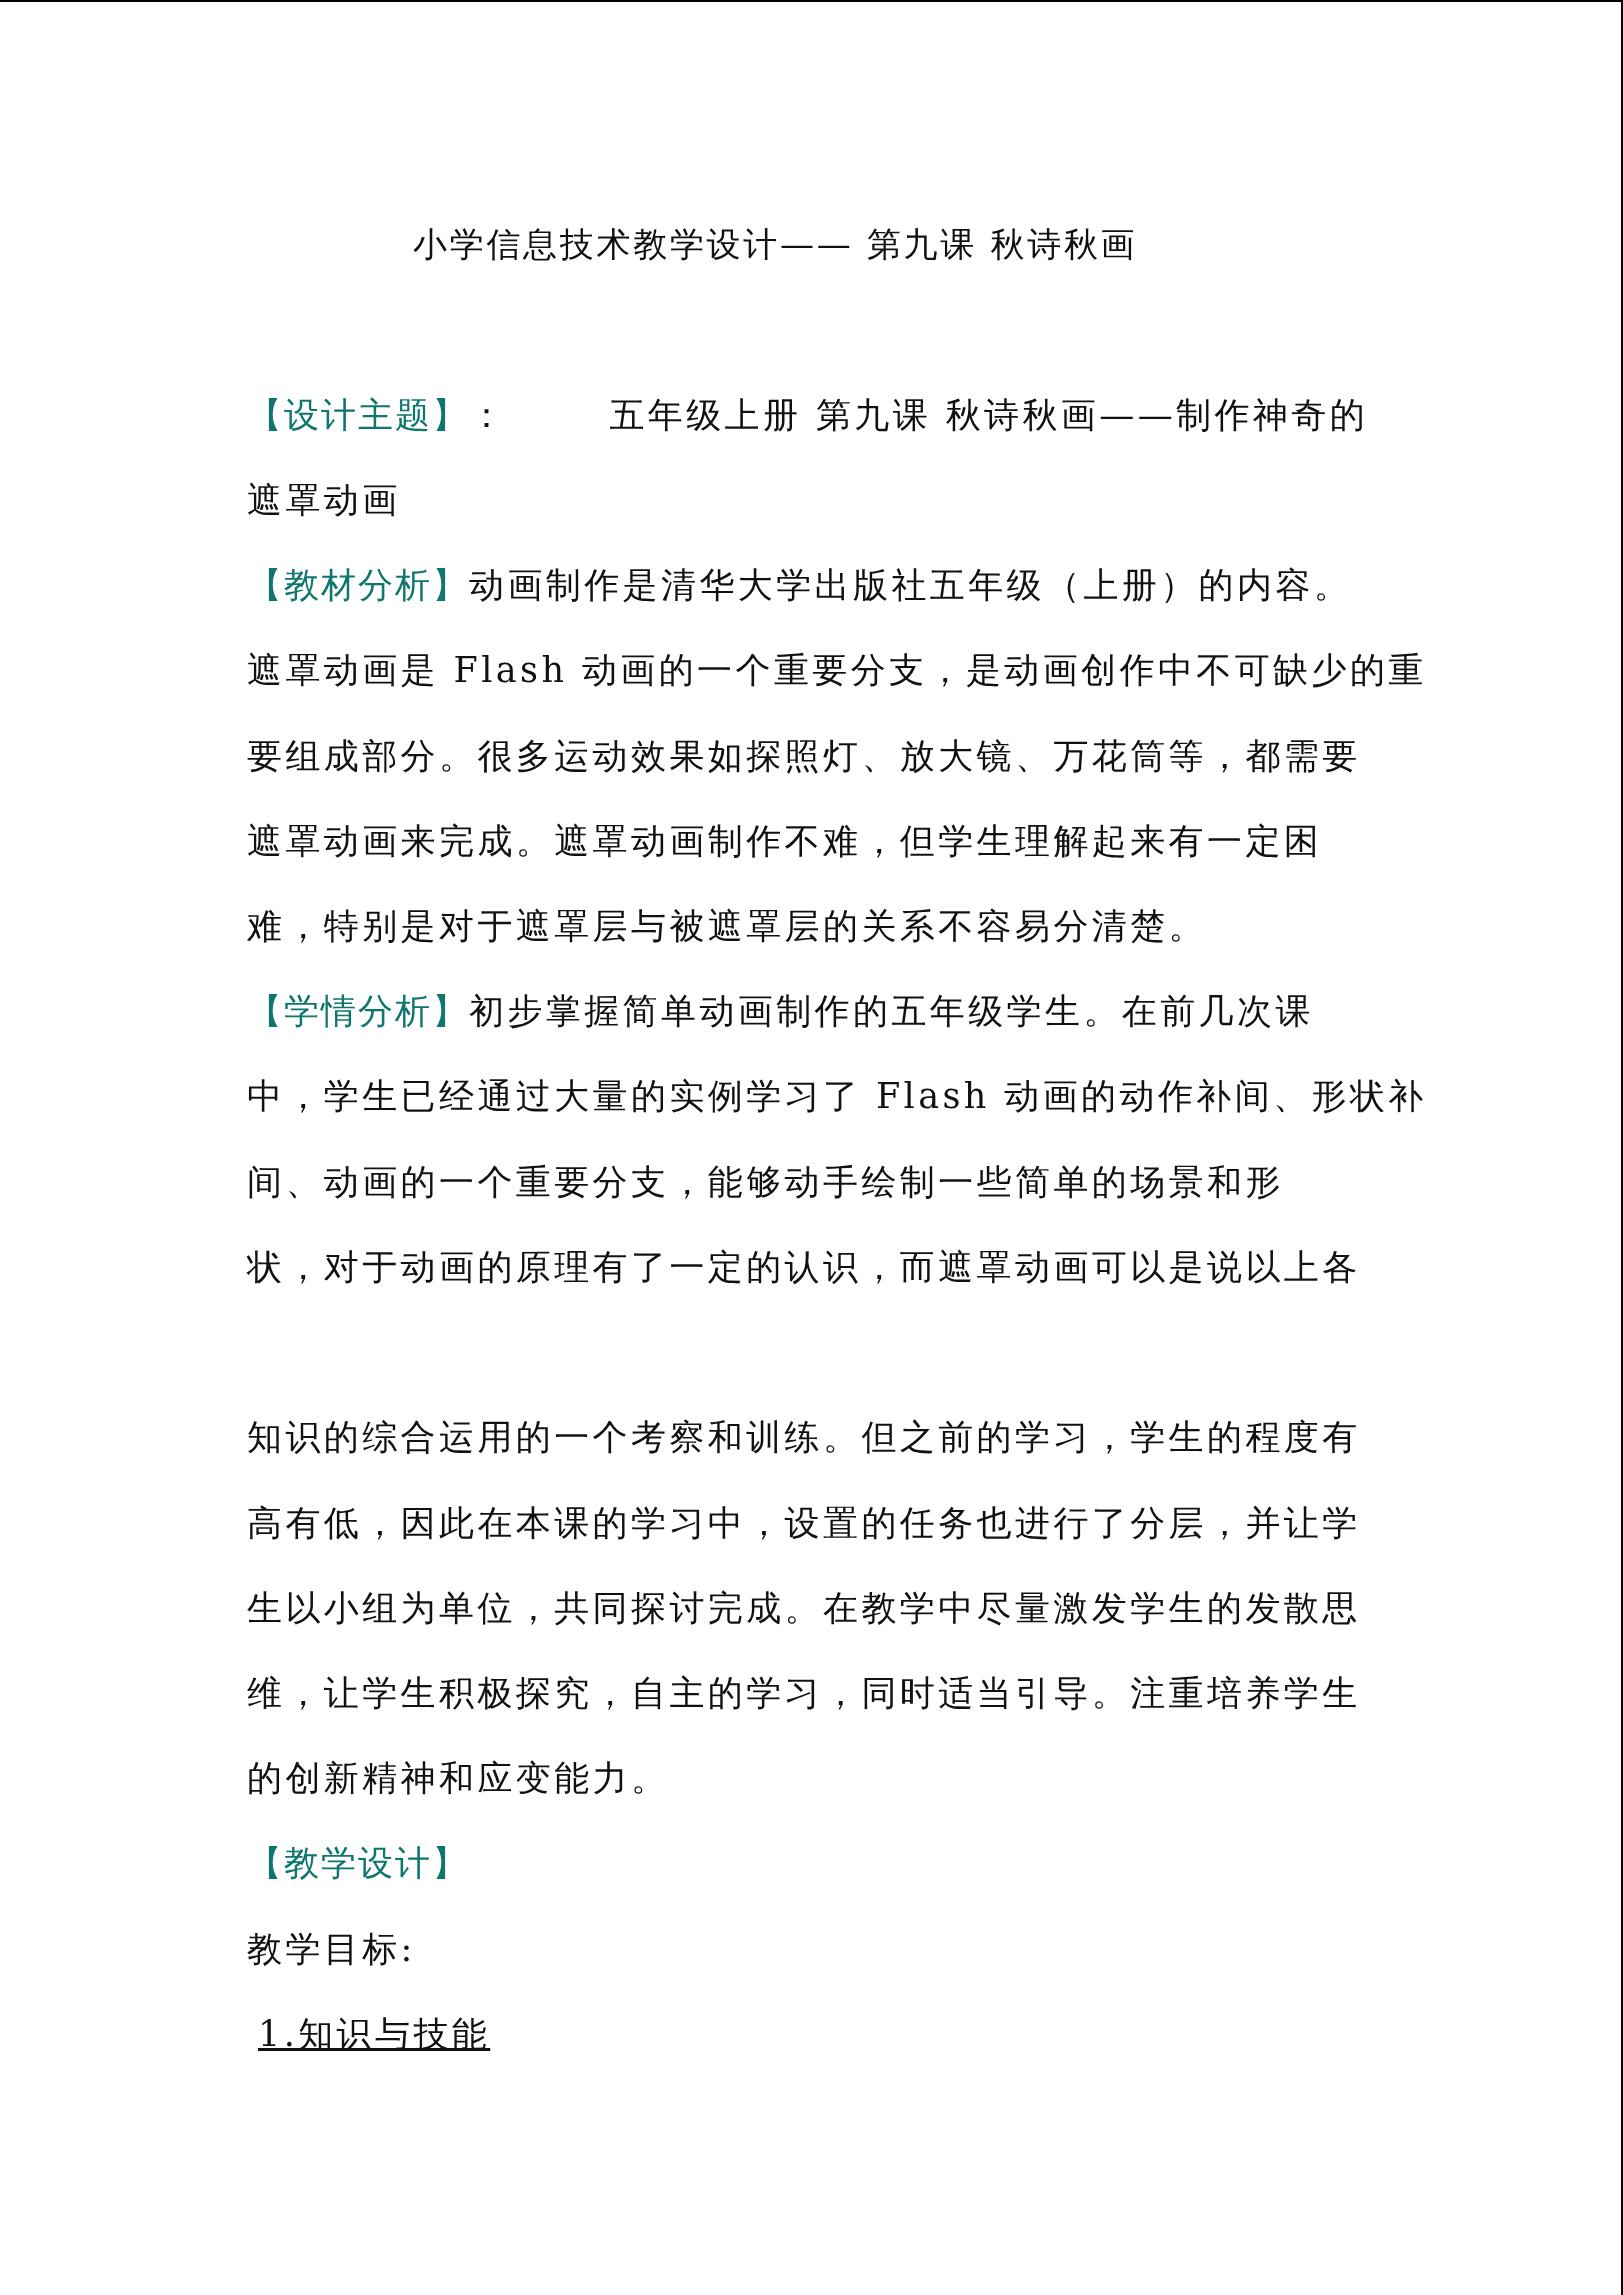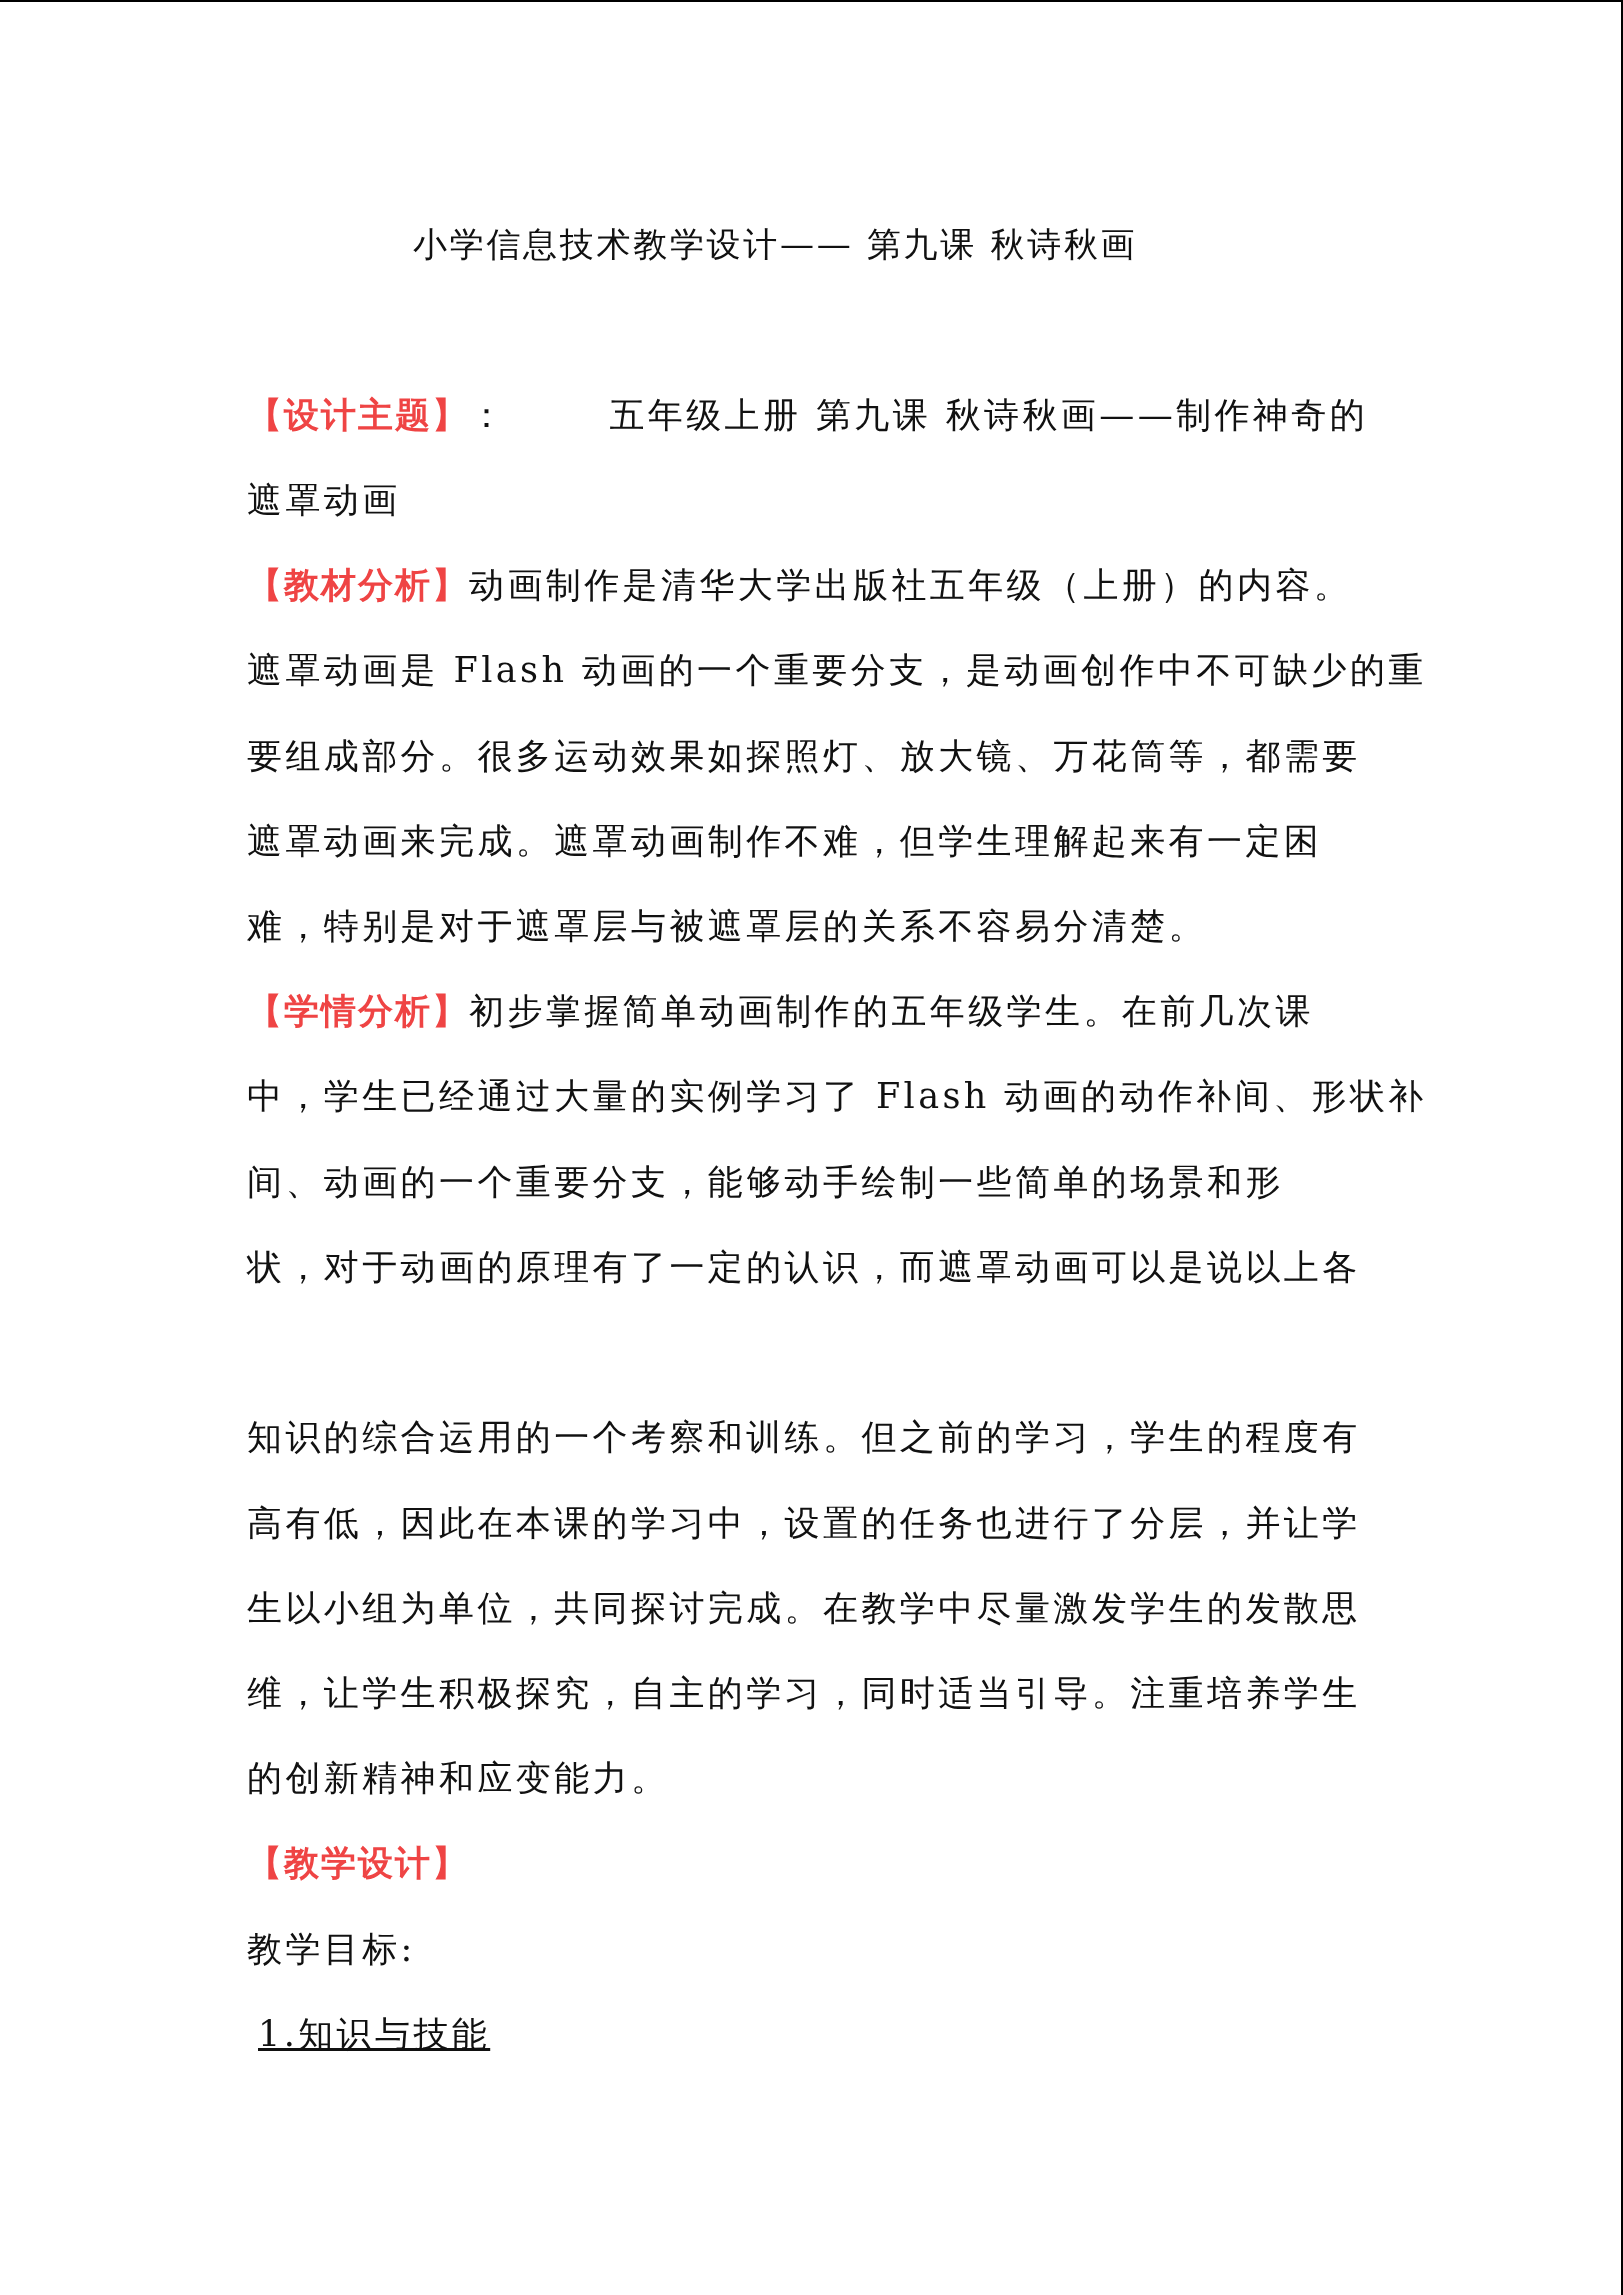--- a/index.html
+++ b/index.html
@@ -21,21 +21,21 @@
     line-height: 44px;
     color: #111111;
     letter-spacing: 3.4px;
   }
   .title {
     left: 401px;
     font-size: 34px;
     letter-spacing: 2.7px;
     margin-left: 12px;
   }
-  .label { font-weight: bold; color: #ef4444; letter-spacing: 2px; }
+  .label { font-weight: normal; color: #0f766e; letter-spacing: 2px; }
   .gap-wide { display: inline-block; width: 102px; }
   .indent-small { left: 258px; text-decoration: underline; }
 </style>
 </head>
 <body>
 
 <div class="page">
 
   <div class="line title" style="top:220px;">小学信息技术教学设计—— 第九课 秋诗秋画</div>
 

